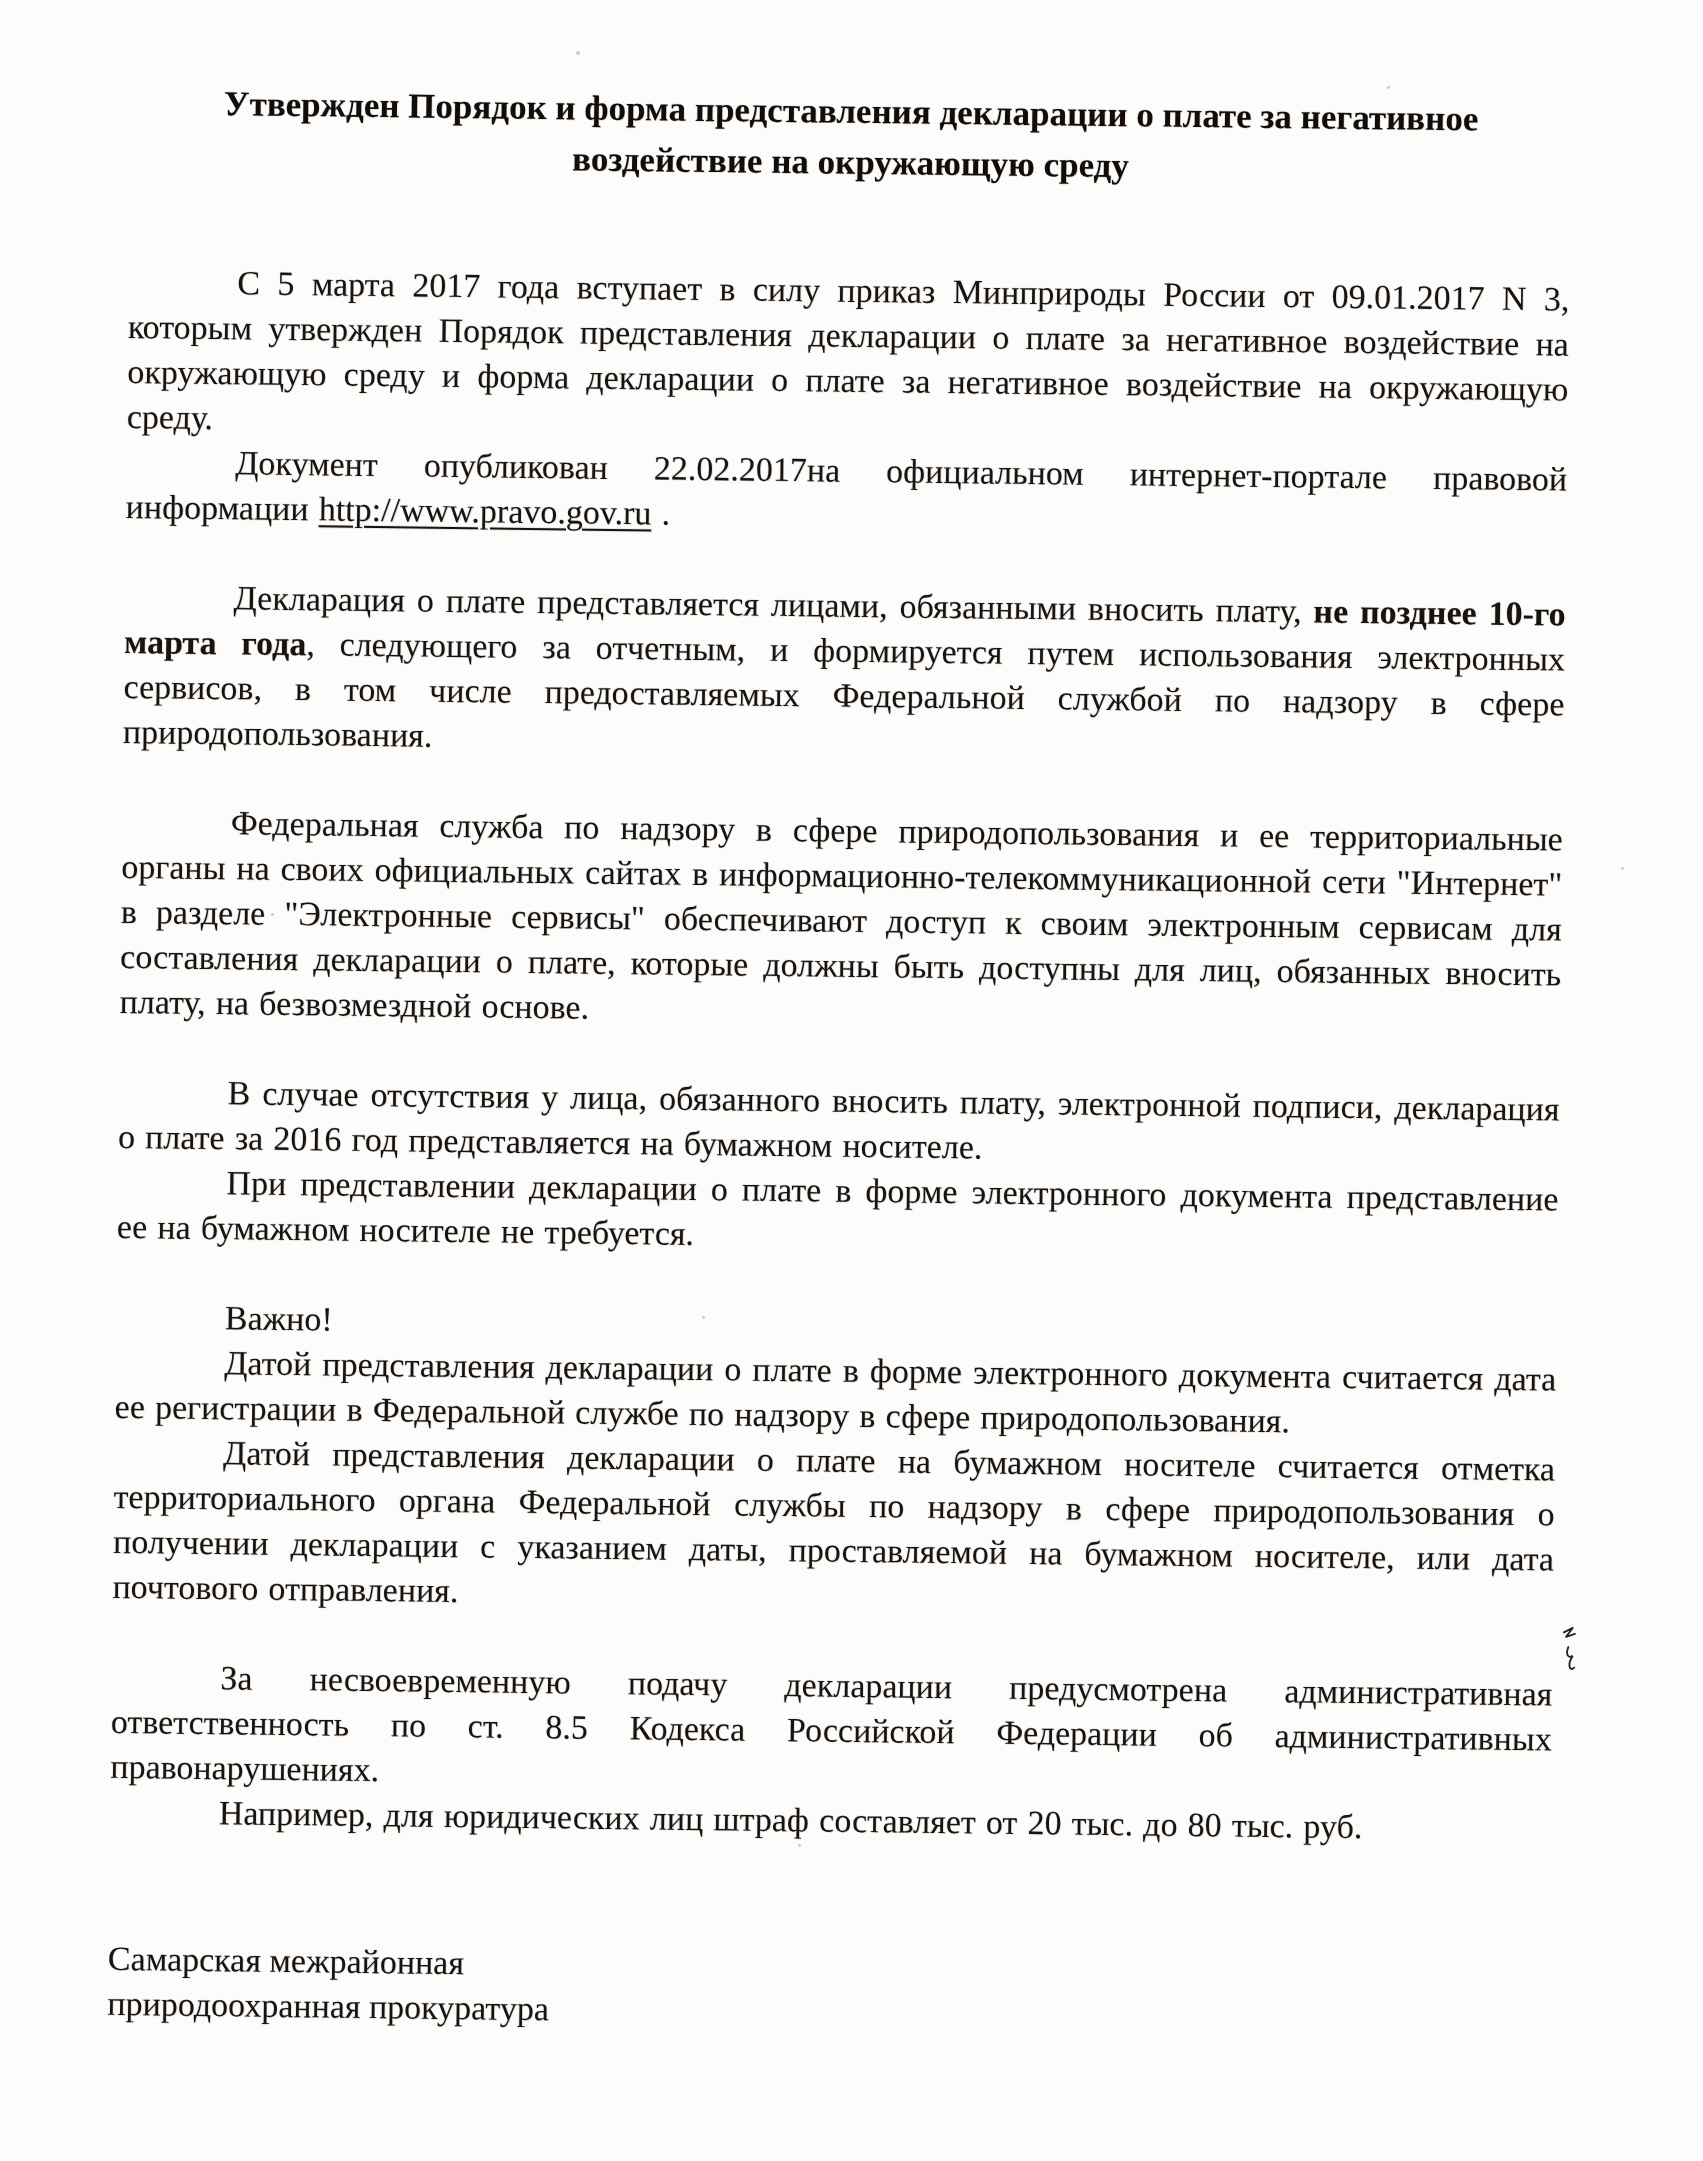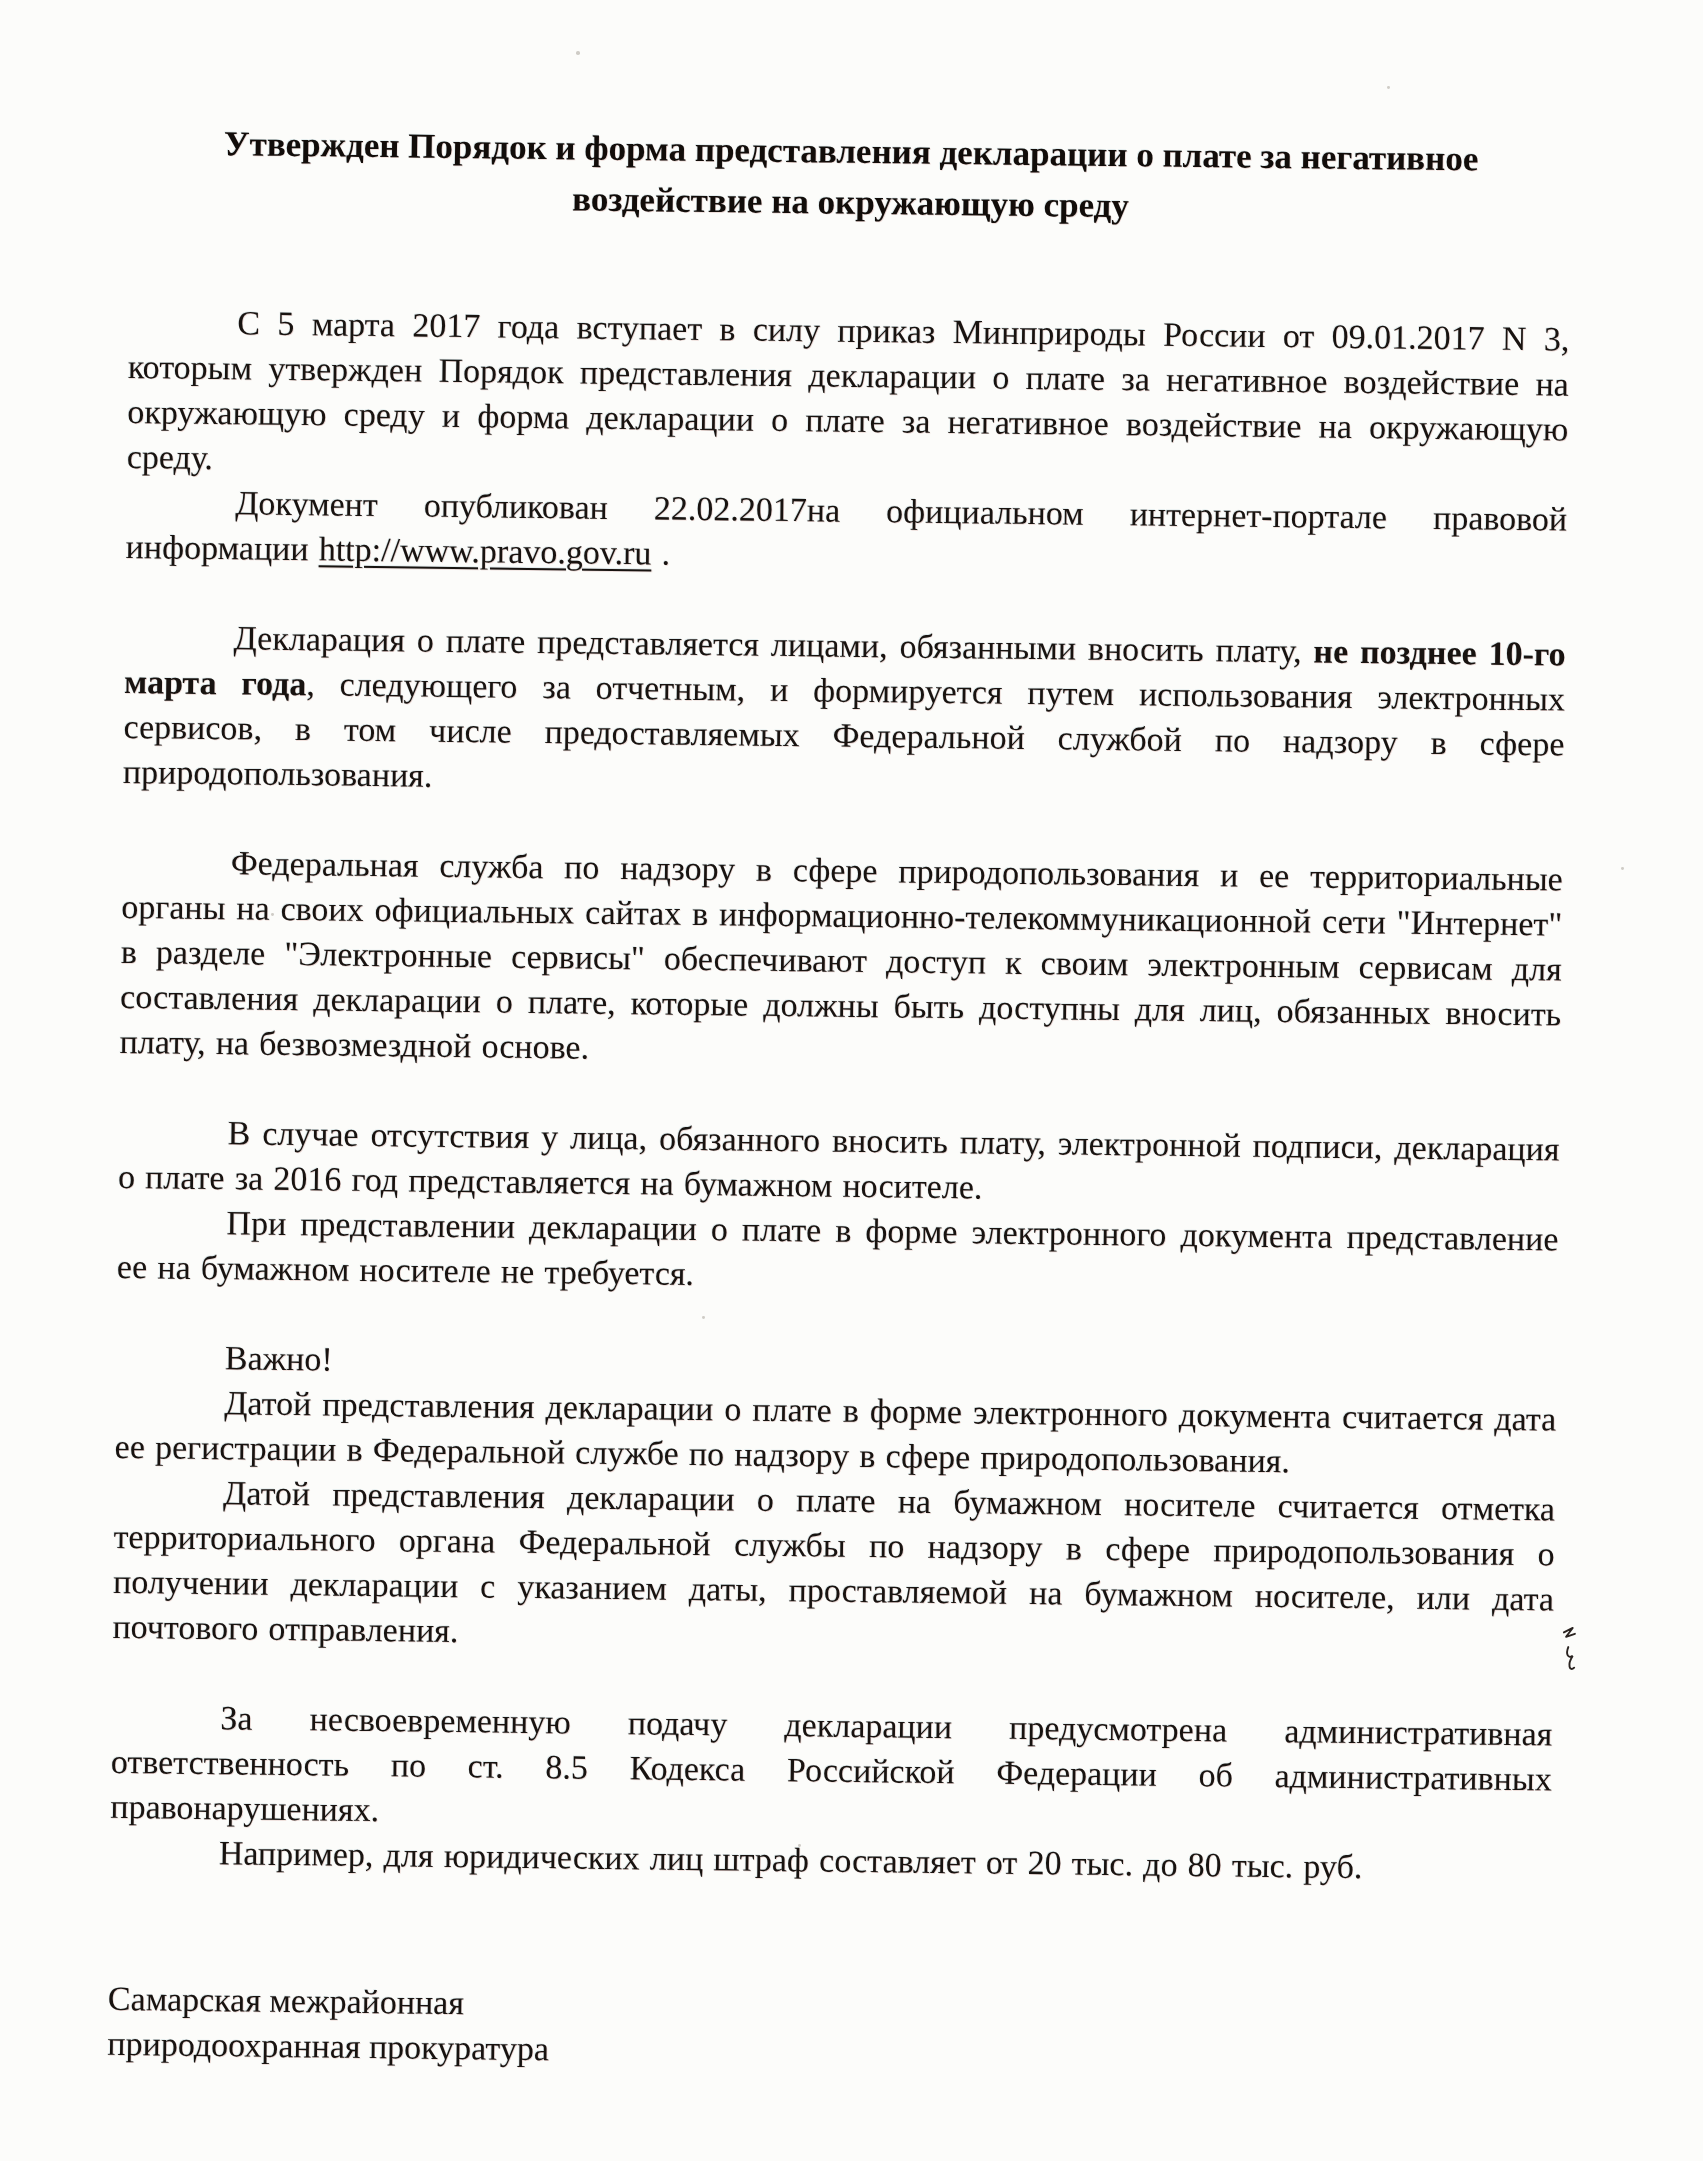--- a/index.html
+++ b/index.html
@@ -6,21 +6,21 @@
     margin: 0;
     padding: 0;
     background: #fcfcfa;
   }
   .sheet {
     position: relative;
     width: 1703px;
     height: 2161px;
     background: #fcfcfa;
     box-sizing: border-box;
-    padding: 117px 131px 29px 131px;
+    padding: 77px 131px 29px 131px;
     overflow: hidden;
     font-family: "Liberation Serif", "DejaVu Serif", serif;
     color: #181310;
   }
   
   .content {
     transform: rotate(0.7deg);
     transform-origin: 0 0;
     
     text-shadow: 0.7px 0.7px 0 rgba(150, 40, 30, 0.18), -0.7px -0.7px 0 rgba(0, 100, 130, 0.13);

